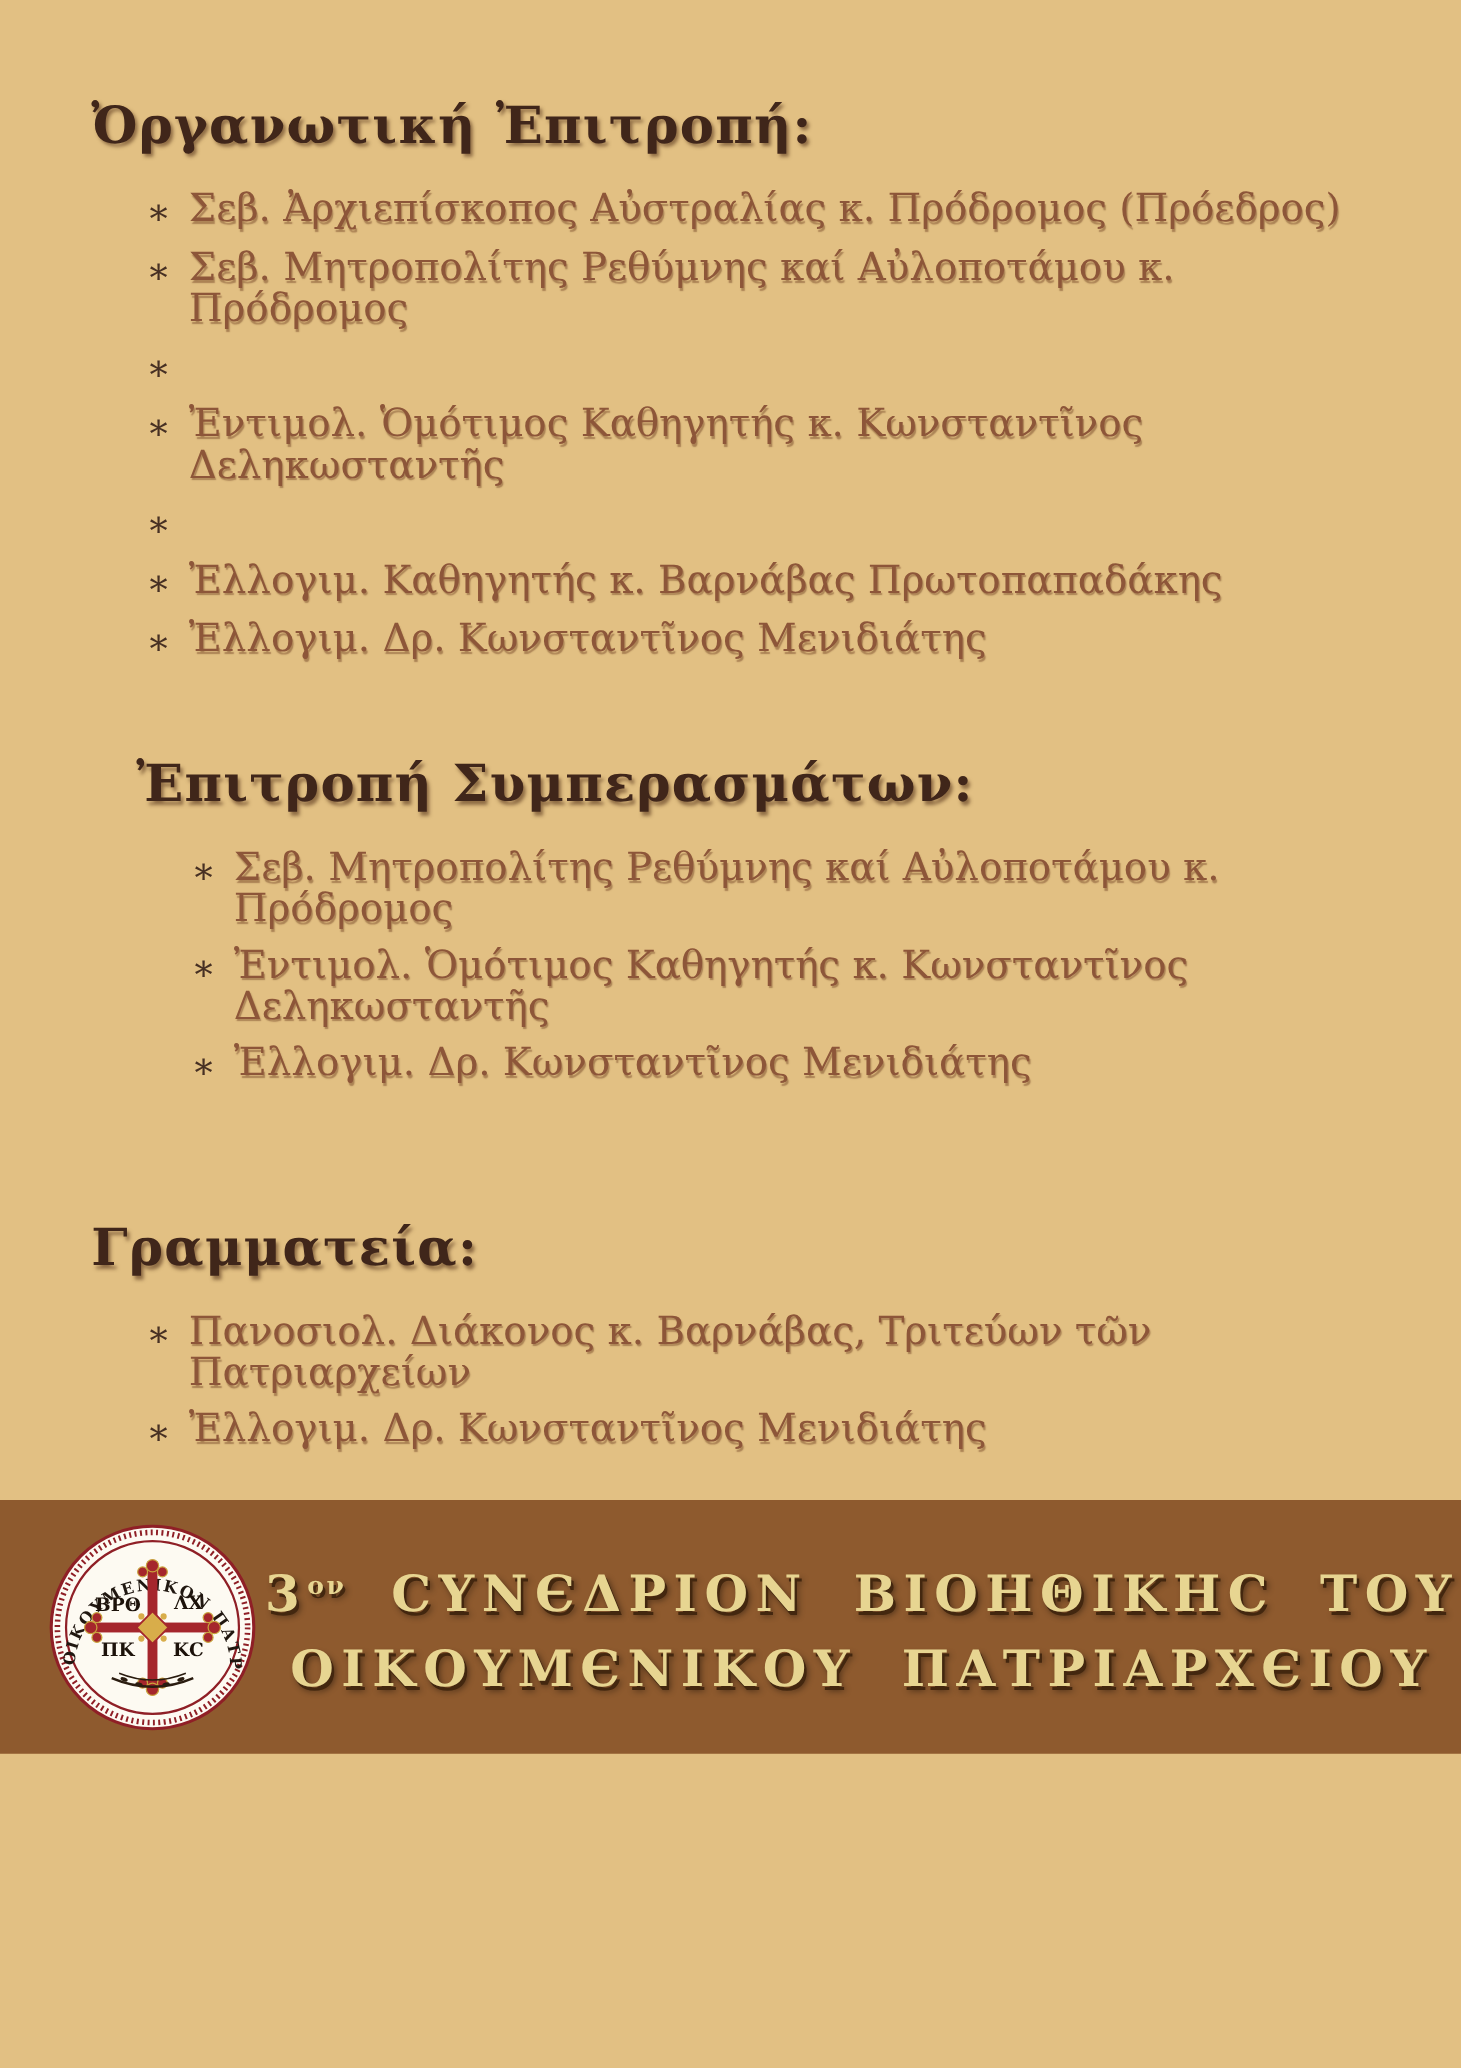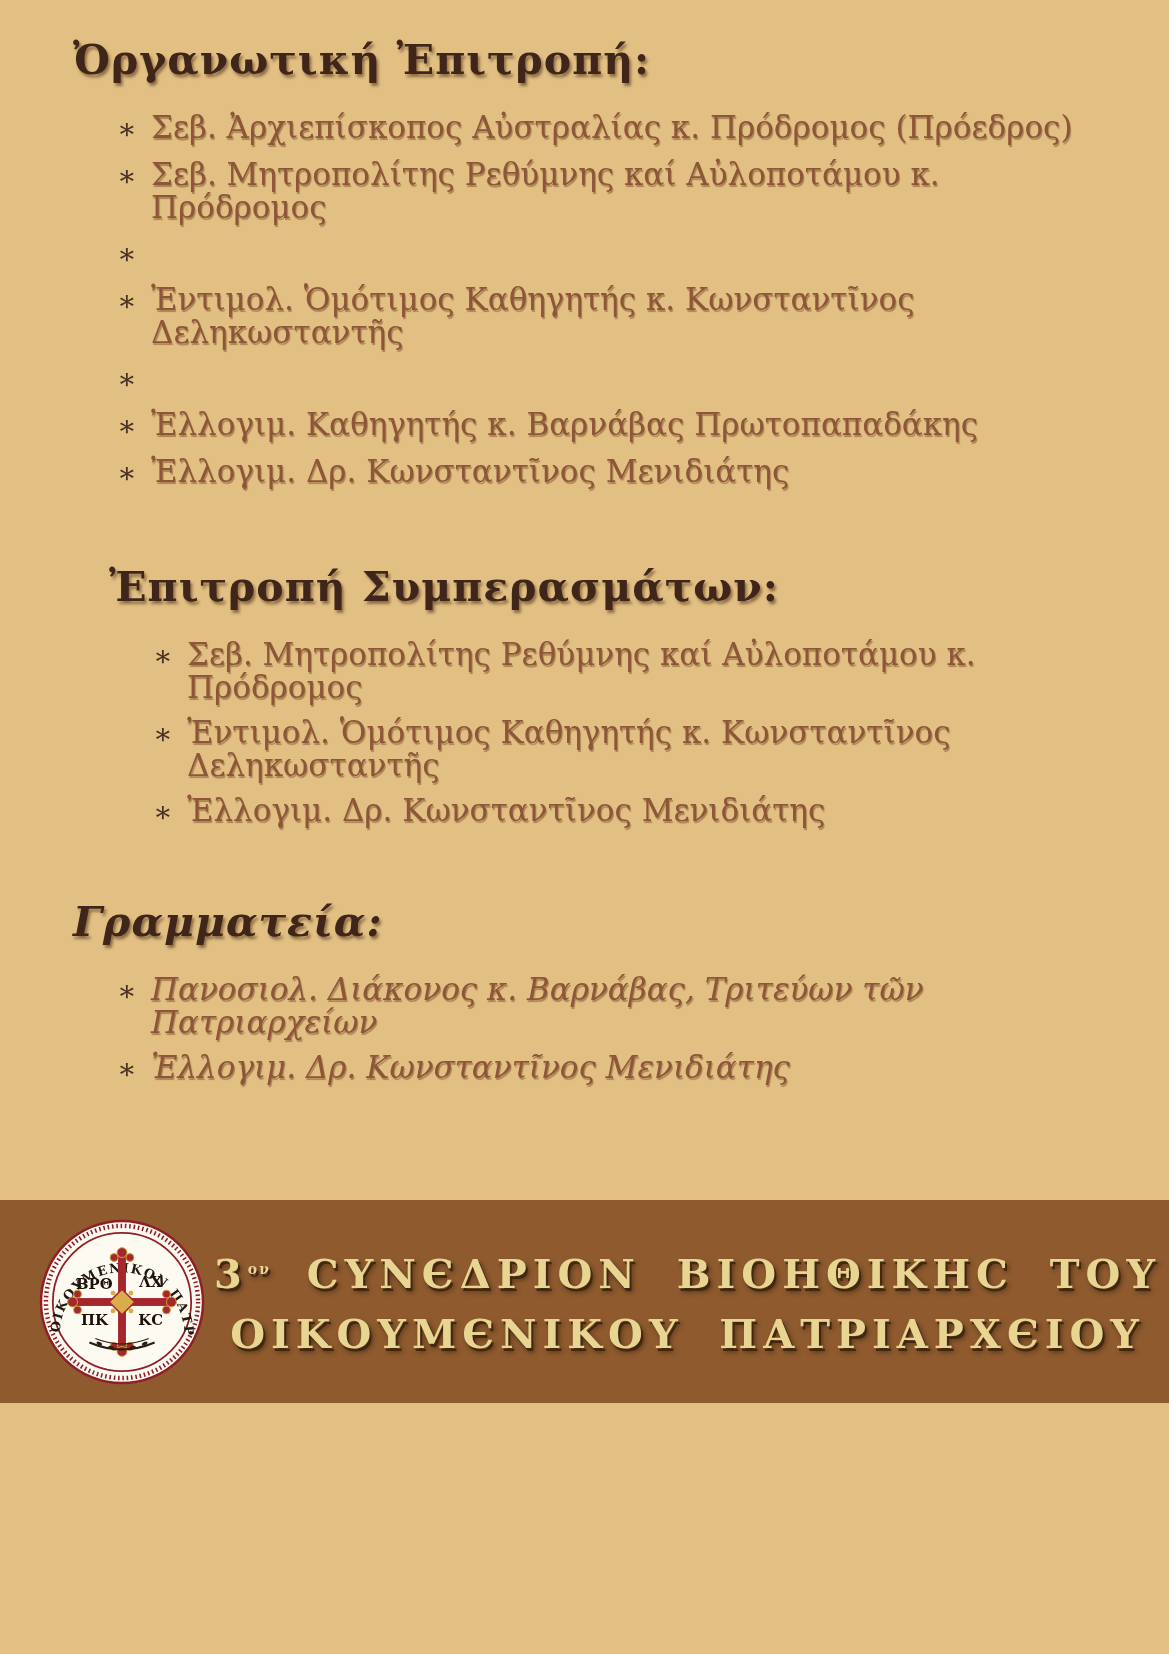--- a/index.html
+++ b/index.html
@@ -5,21 +5,21 @@
   html,body{margin:0;padding:0;}
   .page{
     position:relative;
     width:1169px;height:1654px;
     background:#e2c083;
     overflow:hidden;
     font-family:"DejaVu Serif", serif;
   }
   .content{
     position:absolute;top:0;left:0;right:12px;
-    padding:40px 58px 0 73px;
+    padding:80px 58px 0 73px;
   }
   .section-heading{
     margin:0;
     font-size:41px;line-height:41px;
     font-weight:bold;
     color:#40261a;
     letter-spacing:1px;
     text-shadow:2px 3px 3px rgba(74,40,18,0.55);
   }
   .member-list{
@@ -38,21 +38,21 @@
   .member-list .bullet{
     color:#473023;
     font-size:29px;
     width:14px;
     margin-right:20px;
     padding-top:2px;
     text-shadow:none;
     flex:0 0 auto;
   }
   .sect-1{margin-top:77px;margin-left:36px;}
-  .sect-2{margin-top:73px;font-style:italic;}
+  .sect-2{margin-top:109px;}
   .banner{
     position:absolute;left:0;top:1200px;
     width:1169px;height:203px;
     background:#8e5a2e;
     display:flex;
     align-items:center;
   }
   .seal-left-wrap{flex:0 0 auto;margin-left:38px;width:168px;height:168px;}
   .banner-text{
     flex:1 1 auto;
@@ -63,21 +63,21 @@
   }
   .banner-line{
     font-size:40px;line-height:44px;
     letter-spacing:6px;
     word-spacing:16px;
     text-shadow:2px 3px 0 #43270f, 3px 4px 5px rgba(0,0,0,0.45);
     white-space:nowrap;
   }
   .banner-line + .banner-line{margin-top:16px;}
   .ordinal{
-    font-size:14px;
+    font-size:20px;
     vertical-align:14px;
     letter-spacing:2px;
   }
   .seal-svg-text{font-family:"DejaVu Serif", serif;font-weight:bold;}
 </style>
 </head>
 <body>
 
 <div class="page">
 

